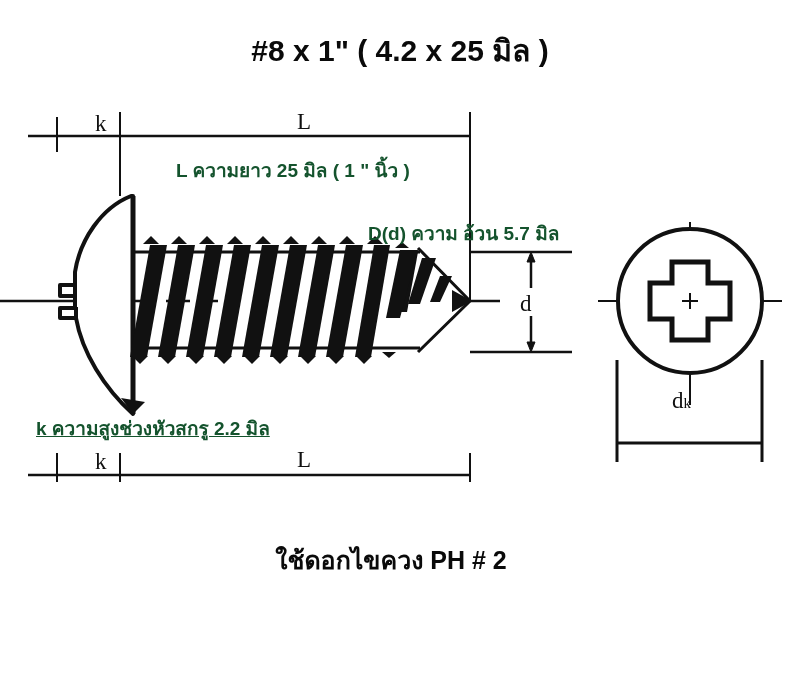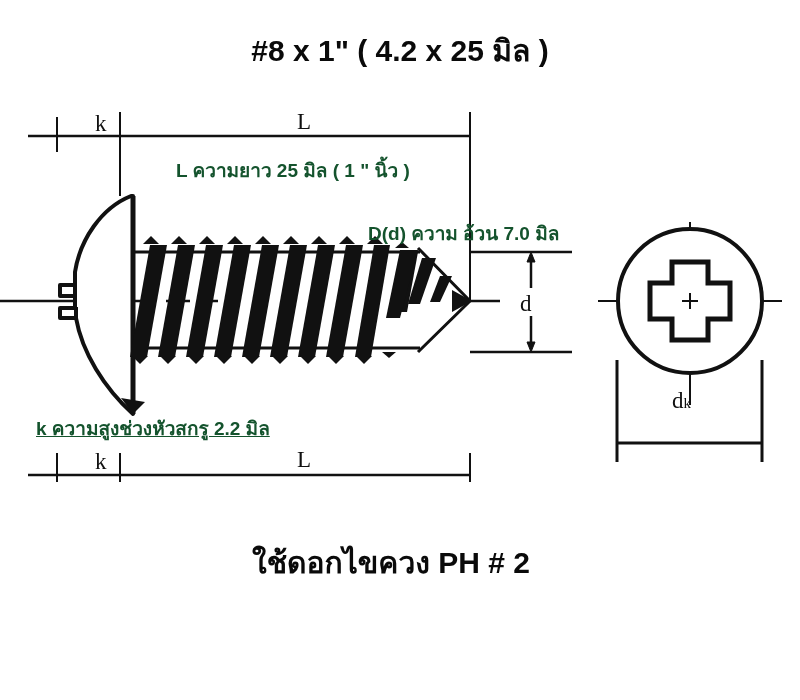--- a/index.html
+++ b/index.html
@@ -35,21 +35,21 @@
     font-size: 30px;
     font-weight: bold;
     color: #0a0a0a;
     font-family: "Liberation Sans", "DejaVu Sans", sans-serif;
   }
   .footer {
     left: 0;
     top: 548px;
     width: 782px;
     text-align: center;
-    font-size: 30px;
+    font-size: 25px;
     font-weight: bold;
     color: #0a0a0a;
     font-family: "Liberation Sans", "DejaVu Sans", sans-serif;
   }
   .redlabel {
     font-size: 19px;
     font-weight: bold;
     color: #14532d;
     font-family: "Liberation Sans", "DejaVu Sans", sans-serif;
   }
@@ -225,18 +225,18 @@
 
   <div class="txt dimlabel" id="lbl-k-top">k</div>
   <div class="txt dimlabel" id="lbl-L-top">L</div>
   <div class="txt dimlabel" id="lbl-k-bottom">k</div>
   <div class="txt dimlabel" id="lbl-L-bottom">L</div>
   <div class="txt dimlabel" id="lbl-d">d</div>
 
   <div class="txt dimlabel" id="lbl-dk"><span>d</span><span class="dimlabel-sub">k</span></div>
 
   <div class="txt redlabel" id="lbl-len-top">L ความยาว 25 มิล ( 1 " นิ้ว )</div>
-  <div class="txt redlabel" id="lbl-diam">D(d) ความ อ้วน  7.0 มิล</div>
+  <div class="txt redlabel" id="lbl-diam">D(d) ความ อ้วน  5.7 มิล</div>
   <div class="txt redlabel" id="lbl-headheight">k ความสูงช่วงหัวสกรู  2.2  มิล</div>
 
   <div class="txt footer">ใช้ดอกไขควง PH # 2</div>
 
 </div>
 
 </body></html>

